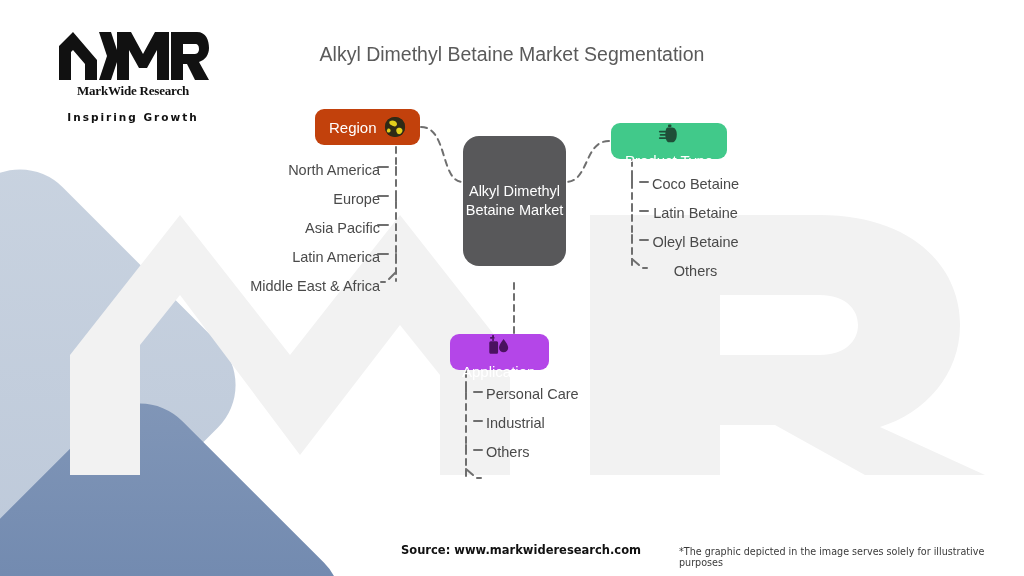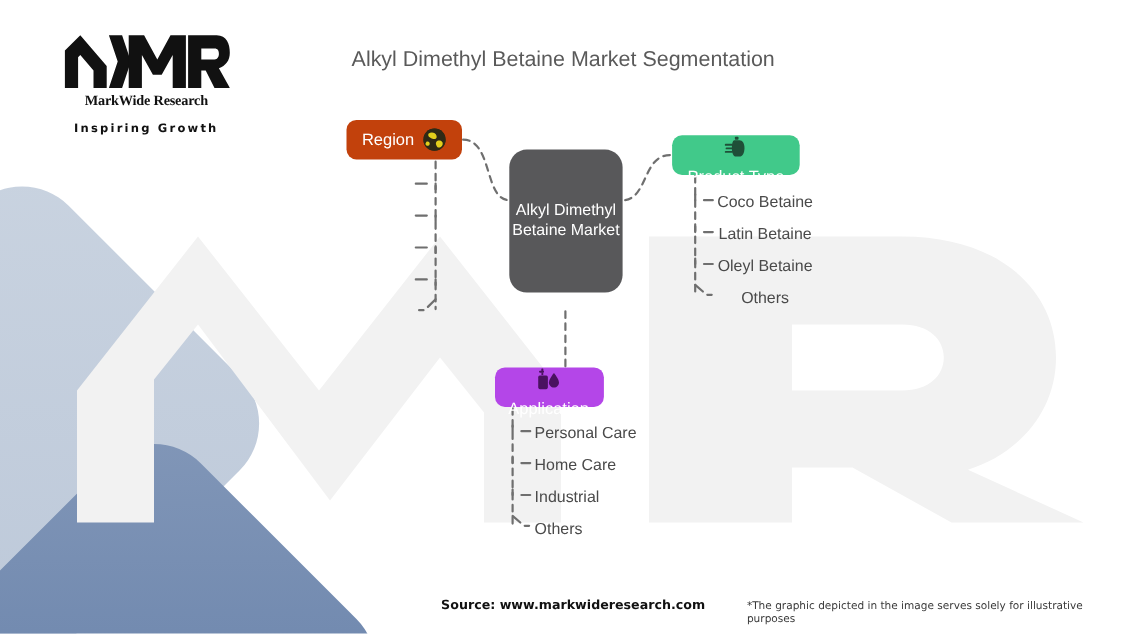--- a/index.html
+++ b/index.html
@@ -305,20 +305,27 @@
     <span class="badge-label">Region</span>
     <span class="badge-icon">
       <svg width="22" height="22" viewBox="0 0 24 24">
         <circle cx="12" cy="12" r="11" fill="#2e2a16"></circle>
         <path d="M12 1 A11 11 0 0 1 12 23 A11 11 0 0 1 12 1 Z" fill="#2e2a16"></path>
         <path d="M6 6 C9 4 13 5 14 8 C15 11 12 12 10 11 C8 10 5 9 6 6 Z" fill="#e2cf1c"></path>
         <path d="M15 13 C18 12 21 14 20 17 C19 20 15 21 14 18 C13 16 13 14 15 13 Z" fill="#e2cf1c"></path>
         <path d="M4 14 C6 13 8 15 7 17 C6 19 3 18 3 16 Z" fill="#e2cf1c"></path>
       </svg>
     </span>
+  </div>
+  <div id="list-region" class="leaf-list">
+    <div class="leaf-item">North America</div>
+    <div class="leaf-item">Europe</div>
+    <div class="leaf-item">Asia Pacific</div>
+    <div class="leaf-item">Latin America</div>
+    <div class="leaf-item">Middle East &amp; Africa</div>
   </div>
 
   <div id="badge-product-type" class="badge">
     <span class="badge-icon">
       <svg width="22" height="22" viewBox="0 0 24 24">
         <g fill="#1f4f38">
           <rect x="11" y="1.5" width="3.6" height="3" rx="0.8"></rect>
           <path d="M10.5 5 L15.5 5 C18.5 5 20.5 8 20.5 12.5 C20.5 17.5 18.5 21 15.5 21 L12 21 C9.5 21 8 17.5 8 12.5 C8 8 9 5 10.5 5 Z"></path>
           <rect x="1" y="8.5" width="8" height="1.9" rx="0.9"></rect>
           <rect x="1.8" y="12" width="7.2" height="1.9" rx="0.9"></rect>
@@ -344,20 +351,19 @@
           <rect x="4.6" y="5" width="1.8" height="2.6"></rect>
           <path d="M3 8 L9.4 8 C10.4 8 11 8.8 11 10 L11 19.5 C11 20.8 10.3 21.6 9.2 21.6 L3.2 21.6 C2.1 21.6 1.4 20.8 1.4 19.5 L1.4 10 C1.4 8.8 2 8 3 8 Z"></path>
           <path d="M17 5.5 C17 5.5 22 11.5 22 15 C22 17.8 19.8 20 17 20 C14.2 20 12 17.8 12 15 C12 11.5 17 5.5 17 5.5 Z"></path>
         </g>
       </svg>
     </span>
     <span class="badge-label">Application</span>
   </div>
   <div id="list-application" class="leaf-list">
     <div class="leaf-item">Personal Care</div>
-    <div class="leaf-item">Home Care</div>
     <div class="leaf-item">Industrial</div>
     <div class="leaf-item">Others</div>
   </div>
 </div>
 
 <div id="source-text">Source: www.markwideresearch.com</div>
 <div id="disclaimer-text">*The graphic depicted in the image serves solely for illustrative purposes</div>
 
 </body></html>

